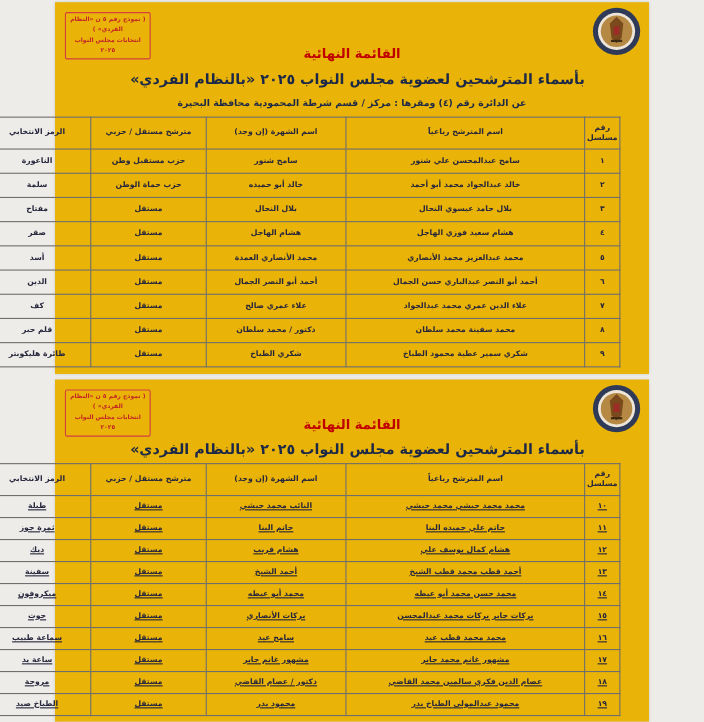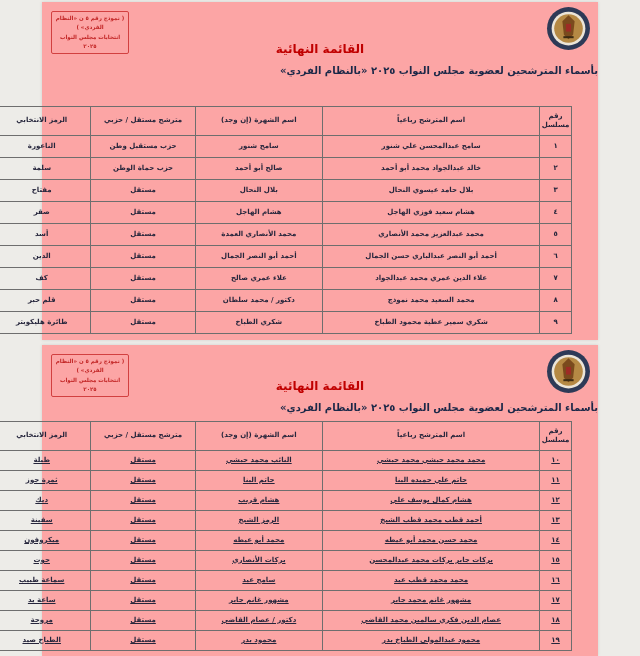--- a/index.html
+++ b/index.html
@@ -1,36 +1,36 @@
 <!DOCTYPE html>
 <html lang="ar"><head>
 <meta charset="utf-8">
 <style>
   html,body{margin:0;padding:0;}
   body{
     width:640px;height:656px;overflow:hidden;
     background:#edecE8;background-color:#edece8;
     font-family:"DejaVu Sans",sans-serif;
   }
-  .page{position:relative;width:540px;margin:0 auto;background:#fca5a5;box-shadow:0 0 3px rgba(0,0,0,.12);padding-left:16px;}
+  .page{position:relative;width:540px;margin:0 auto;background:#eab308;box-shadow:0 0 3px rgba(0,0,0,.12);}
   .page1{height:338px;top:2px;}
   .page2{height:311px;top:7px;}
 
   .corner-box{
     position:absolute;left:9px;top:9px;width:72px;
     border:1px solid #d24040;border-radius:2px;
     color:#c22525;font-size:5.5px;font-weight:bold;line-height:1.7;
     text-align:center;padding:2px 2px;
   }
   .logo{position:absolute;right:7px;top:4px;width:45px;height:45px;}
 
   .doc-title{position:absolute;left:0;right:0;top:40px;text-align:center;
     color:#c00000;font-weight:bold;font-size:12px;}
-  .doc-sub{position:absolute;left:10px;right:0;top:63px;
-    color:#1b2848;font-weight:bold;font-size:10px;}
+  .doc-sub{position:absolute;left:10px;right:0;top:63px;text-align:center;
+    color:#1b2848;font-weight:bold;font-size:13px;}
   .doc-district{position:absolute;left:0;right:0;top:87px;text-align:center;
     color:#1b2848;font-weight:bold;font-size:8.5px;}
   .page2 .doc-title{top:34px;}
   .page2 .doc-sub{top:57px;}
 
   table.tbl{position:absolute;right:26px;width:580px;border-collapse:collapse;
     direction:rtl;table-layout:fixed;}
   .page1 table.tbl{top:104px;}
   .page2 table.tbl{top:76px;}
   .tbl th,.tbl td{
@@ -58,20 +58,21 @@
     <circle cx="22" cy="22" r="21" fill="#2e3a57"></circle>
     <circle cx="22" cy="22" r="16.5" fill="#ece5d8"></circle>
     <circle cx="22" cy="22" r="14" fill="#b58944"></circle>
     <path d="M22 9 L28 15 L26.5 28 L22 32.5 L17.5 28 L16 15 Z" fill="#7a4a1d"></path>
     <rect x="19.5" y="17.5" width="5" height="7.5" fill="#9e2b25"></rect>
     <rect x="17" y="29.5" width="10" height="2" fill="#3c2a12"></rect>
   </svg>
 
   <div class="doc-title">القائمة النهائية</div>
   <div class="doc-sub">بأسماء المترشحين لعضوية مجلس النواب ٢٠٢٥ «بالنظام الفردي»</div>
+  <div class="doc-district">عن الدائرة رقم (٤)  ومقرها : مركز / قسم شرطة المحمودية   محافظة البحيرة</div>
 
   <table class="tbl">
     <colgroup>
       <col class="c-serial">
         <col class="c-name">
         <col class="c-alias">
         <col class="c-party">
         <col class="c-symbol">
     </colgroup>
     <thead>
@@ -89,21 +90,21 @@
           <td>١</td>
           <td>سامح عبدالمحسن علي شنور</td>
           <td>سامح شنور</td>
           <td>حزب مستقبل وطن</td>
           <td>الناعورة</td>
         </tr>
 
         <tr>
           <td>٢</td>
           <td>خالد عبدالجواد محمد أبو أحمد</td>
-          <td>صالح أبو أحمد</td>
+          <td>خالد أبو حميده</td>
           <td>حزب حماة الوطن</td>
           <td>سلمة</td>
         </tr>
 
         <tr>
           <td>٣</td>
           <td>بلال حامد عيسوي النحال</td>
           <td>بلال النحال</td>
           <td>مستقل</td>
           <td>مفتاح</td>
@@ -136,21 +137,21 @@
         <tr>
           <td>٧</td>
           <td>علاء الدين عمري محمد عبدالجواد</td>
           <td>علاء عمري صالح</td>
           <td>مستقل</td>
           <td>كف</td>
         </tr>
 
         <tr>
           <td>٨</td>
-          <td>محمد السعيد محمد نموذج</td>
+          <td>محمد سفينة محمد سلطان</td>
           <td>دكتور / محمد سلطان</td>
           <td>مستقل</td>
           <td>قلم حبر</td>
         </tr>
 
         <tr>
           <td>٩</td>
           <td>شكري سمير عطية محمود الطباخ</td>
           <td>شكري الطباخ</td>
           <td>مستقل</td>
@@ -217,21 +218,21 @@
           <td>١٢</td>
           <td>هشام كمال يوسف علي</td>
           <td>هشام قريب</td>
           <td>مستقل</td>
           <td>ديك</td>
         </tr>
 
         <tr>
           <td>١٣</td>
           <td>أحمد قطب محمد قطب الشيخ</td>
-          <td>الرمز الشيخ</td>
+          <td>أحمد الشيخ</td>
           <td>مستقل</td>
           <td>سفينة</td>
         </tr>
 
         <tr>
           <td>١٤</td>
           <td>محمد حسن محمد أبو عيطه</td>
           <td>محمد أبو عيطه</td>
           <td>مستقل</td>
           <td>ميكروفون</td>

